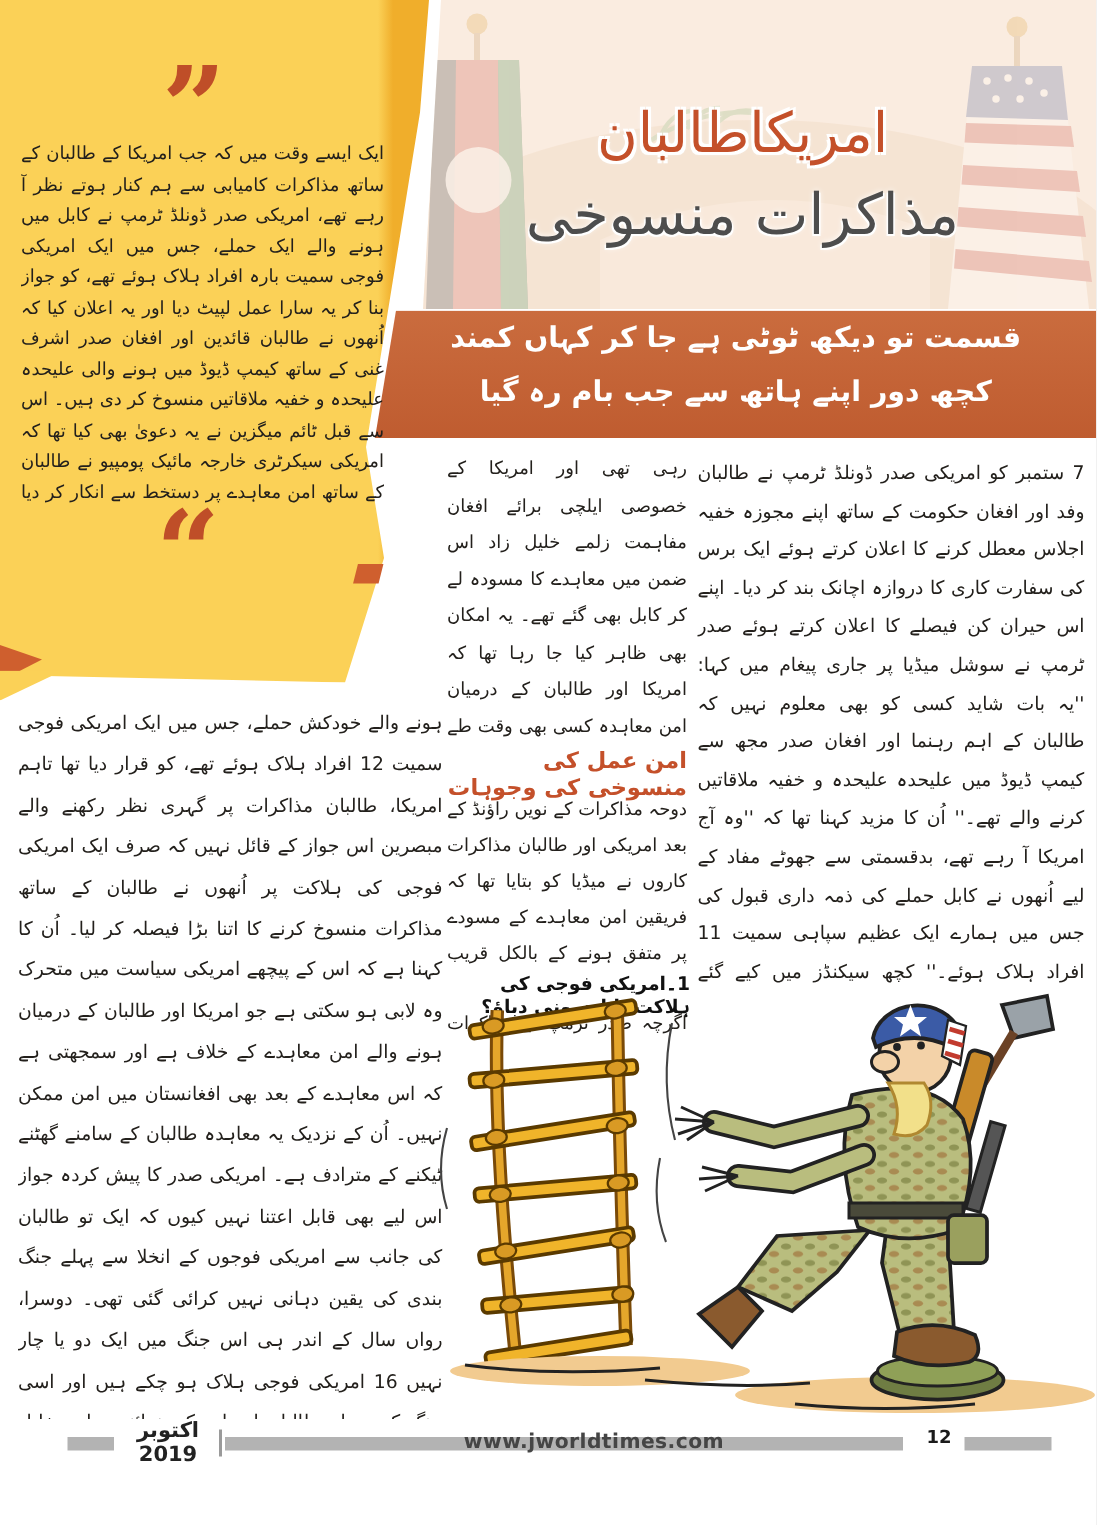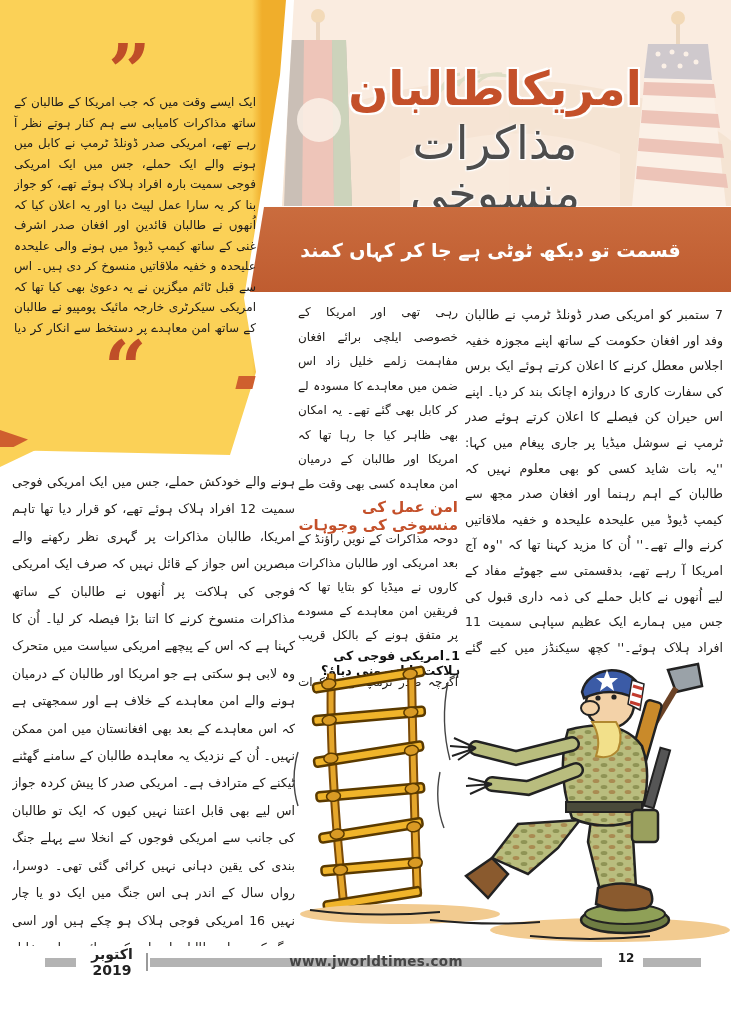--- a/index.html
+++ b/index.html
@@ -12,39 +12,39 @@
   .header-art{
     position:absolute;left:280px;top:0;width:451px;height:206px;
     background:#faece0;
     clip-path:polygon(14px 0,100% 0,100% 100%,2px 100%);
   }
   .header-art svg{position:absolute;left:0;top:0;}
   .title-block{
     position:absolute;left:330px;top:60px;width:330px;text-align:center;direction:rtl;
   }
   .title-line1{
-    font-size:47px;font-weight:bold;color:#c4502a;line-height:58px;
+    font-size:37px;font-weight:normal;color:#c4502a;line-height:58px;
     text-shadow:0 0 4px #fff,2px 2px 0 #fff,-2px 2px 0 #fff,2px -2px 0 #fff,-2px -2px 0 #fff;
   }
   .title-line2{
-    font-size:46px;color:#4d4d4d;line-height:50px;letter-spacing:1px;
+    font-size:38px;color:#4d4d4d;line-height:50px;letter-spacing:1px;
     text-shadow:0 0 4px #fff,1px 1px 0 #fff,-1px 1px 0 #fff;
   }
   .byline{
     position:absolute;left:266px;top:184px;width:100px;direction:rtl;
     font-size:12.5px;font-weight:bold;color:#1b1b1b;text-align:left;margin-top:28px;
   }
   
   .banner{
     position:absolute;left:250px;top:207px;width:481px;height:85px;
     background:linear-gradient(180deg,#ca6c3e 0%,#bf5c30 100%);
     clip-path:polygon(14px 0,100% 0,100% 100%,0 100%);
   }
   .banner-inner{
-    position:absolute;inset:0;display:flex;flex-direction:column;justify-content:center;
+    position:absolute;inset:0;display:flex;flex-direction:column;
     direction:rtl;text-align:center;color:#ffffff;
   }
   .verse{font-size:19px;line-height:36px;font-weight:bold;}
   
   .yellow-block{
     position:absolute;left:0;top:0;width:300px;height:462px;
     background:linear-gradient(to right,#fbd157 0px,#fbd157 252px,#f0ae2b 262px);
     clip-path:polygon(0 0,286px 0,280px 75px,244px 298px,256px 372px,230px 455px,0 450px);
   }
   .quote-glyph{
@@ -92,21 +92,21 @@
   .footer-bar{position:absolute;height:9px;background:#b3b3b3;top:958px;}
   .bar-left{left:45px;width:31px;}
   .bar-mid{left:150px;width:452px;}
   .bar-right{left:643px;width:58px;}
   .footer-date{
     position:absolute;left:77px;top:946px;width:70px;direction:rtl;text-align:center;
     font-size:14px;font-weight:bold;color:#222;
   }
   .footer-date-divider{position:absolute;left:146px;top:953px;width:2px;height:18px;background:#9a9a9a;}
   .footer-site{
-    position:absolute;left:150px;top:953px;width:452px;text-align:center;
+    position:absolute;left:150px;top:953px;width:492px;text-align:center;
     font-size:13.5px;font-weight:bold;color:#454545;letter-spacing:.3px;
   }
   .footer-page{
     position:absolute;left:612px;top:951px;width:28px;text-align:center;
     font-size:12px;font-weight:bold;color:#1a1a1a;
   }
 </style>
 </head>
 <body>
 
@@ -158,20 +158,21 @@
 
   <div class="title-block">
     <div class="title-line1">امریکاطالبان</div>
     <div class="title-line2">مذاکرات منسوخی</div>
   </div>
   <div class="byline">محمد عثمان بٹ</div>
 
   <div class="banner">
     <div class="banner-inner">
       <div class="verse">قسمت تو دیکھ ٹوٹی ہے جا کر کہاں کمند</div>
+      <div class="verse">کچھ دور اپنے ہاتھ سے جب بام رہ گیا</div>
     </div>
   </div>
 
   <div class="yellow-block"></div>
   <div class="quote-glyph quote-open">”</div>
   <div class="sidebar-quote">ایک ایسے وقت میں کہ جب امریکا کے طالبان کے ساتھ مذاکرات کامیابی سے ہم کنار ہوتے نظر آ رہے تھے، امریکی صدر ڈونلڈ ٹرمپ نے کابل میں ہونے والے ایک حملے، جس میں ایک امریکی فوجی سمیت بارہ افراد ہلاک ہوئے تھے، کو جواز بنا کر یہ سارا عمل لپیٹ دیا اور یہ اعلان کیا کہ اُنھوں نے طالبان قائدین اور افغان صدر اشرف غنی کے ساتھ کیمپ ڈیوڈ میں ہونے والی علیحدہ علیحدہ و خفیہ ملاقاتیں منسوخ کر دی ہیں۔ اس سے قبل ٹائم میگزین نے یہ دعویٰ بھی کیا تھا کہ امریکی سیکرٹری خارجہ مائیک پومپیو نے طالبان کے ساتھ امن معاہدے پر دستخط سے انکار کر دیا تھا کیوں کہ اُن کے خیال میں ایسا کرنا طالبان کو اصل سیاسی قوت کے طور پر تسلیم کرنے کے مترادف ہوگا۔</div>
   <div class="quote-glyph quote-close">“</div>
   <div class="deco-orange-wedge"></div>
   <div class="deco-yellow-wedge"></div>
   <div class="deco-orange-chip"></div>

